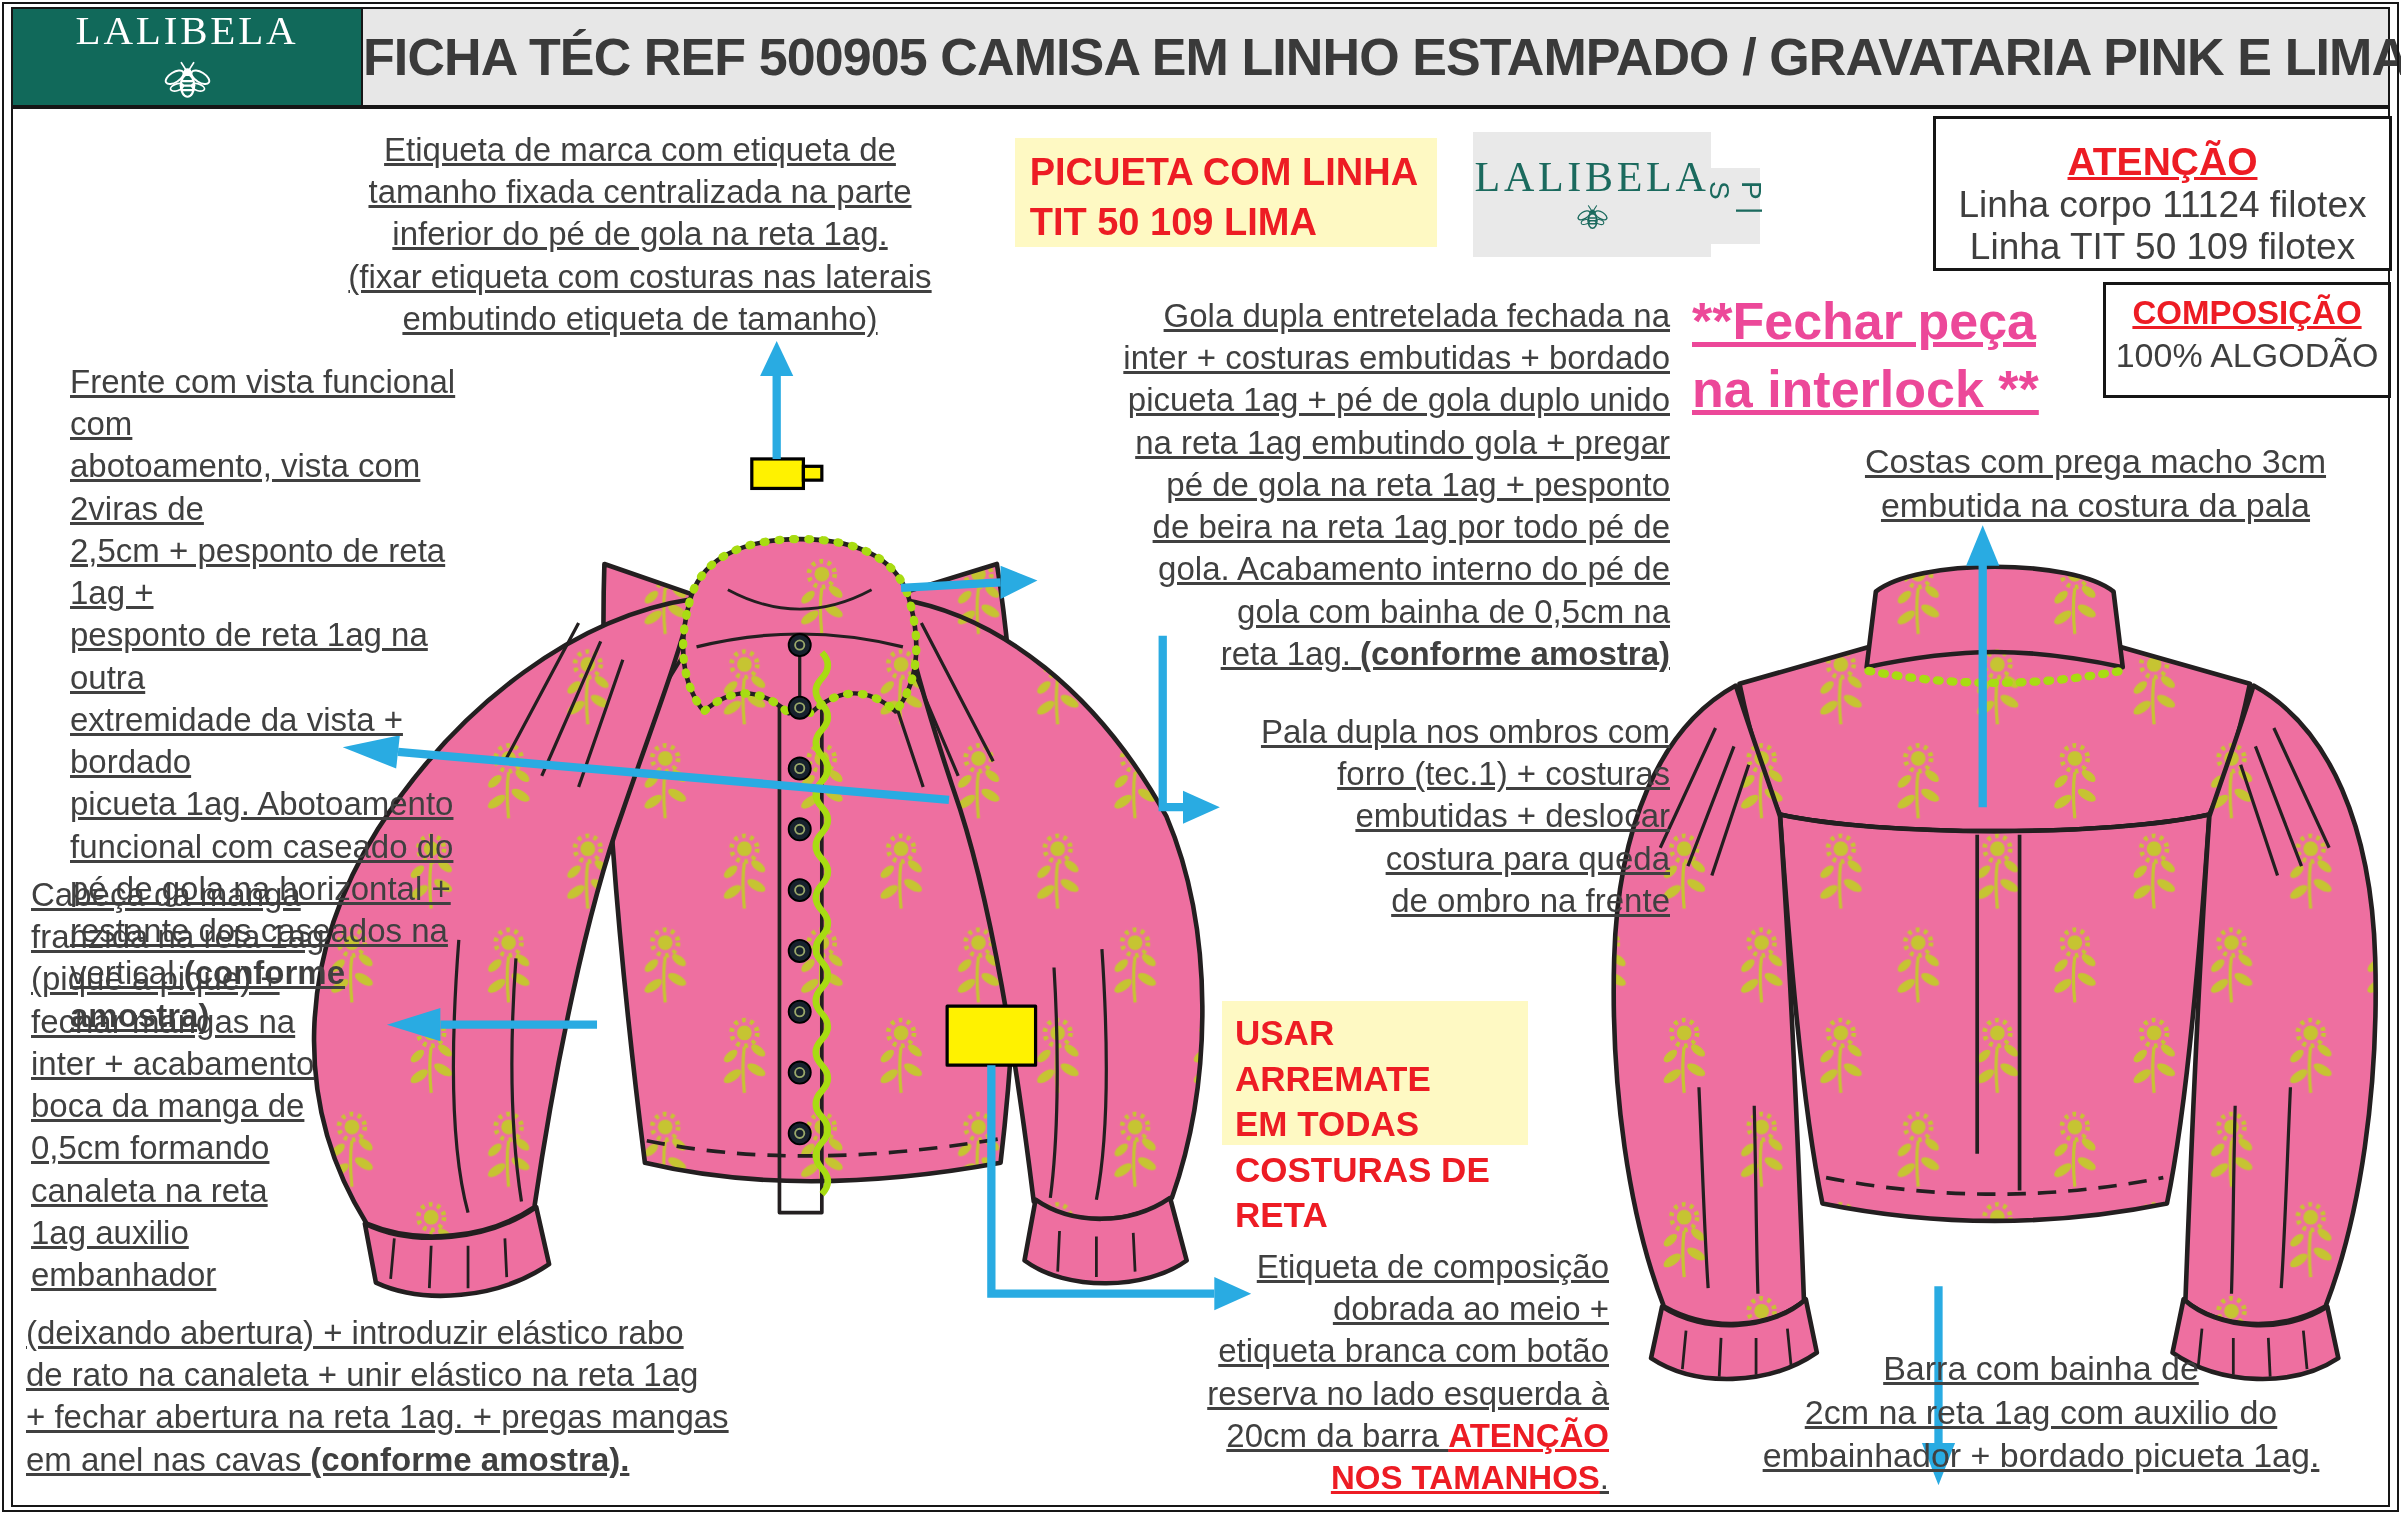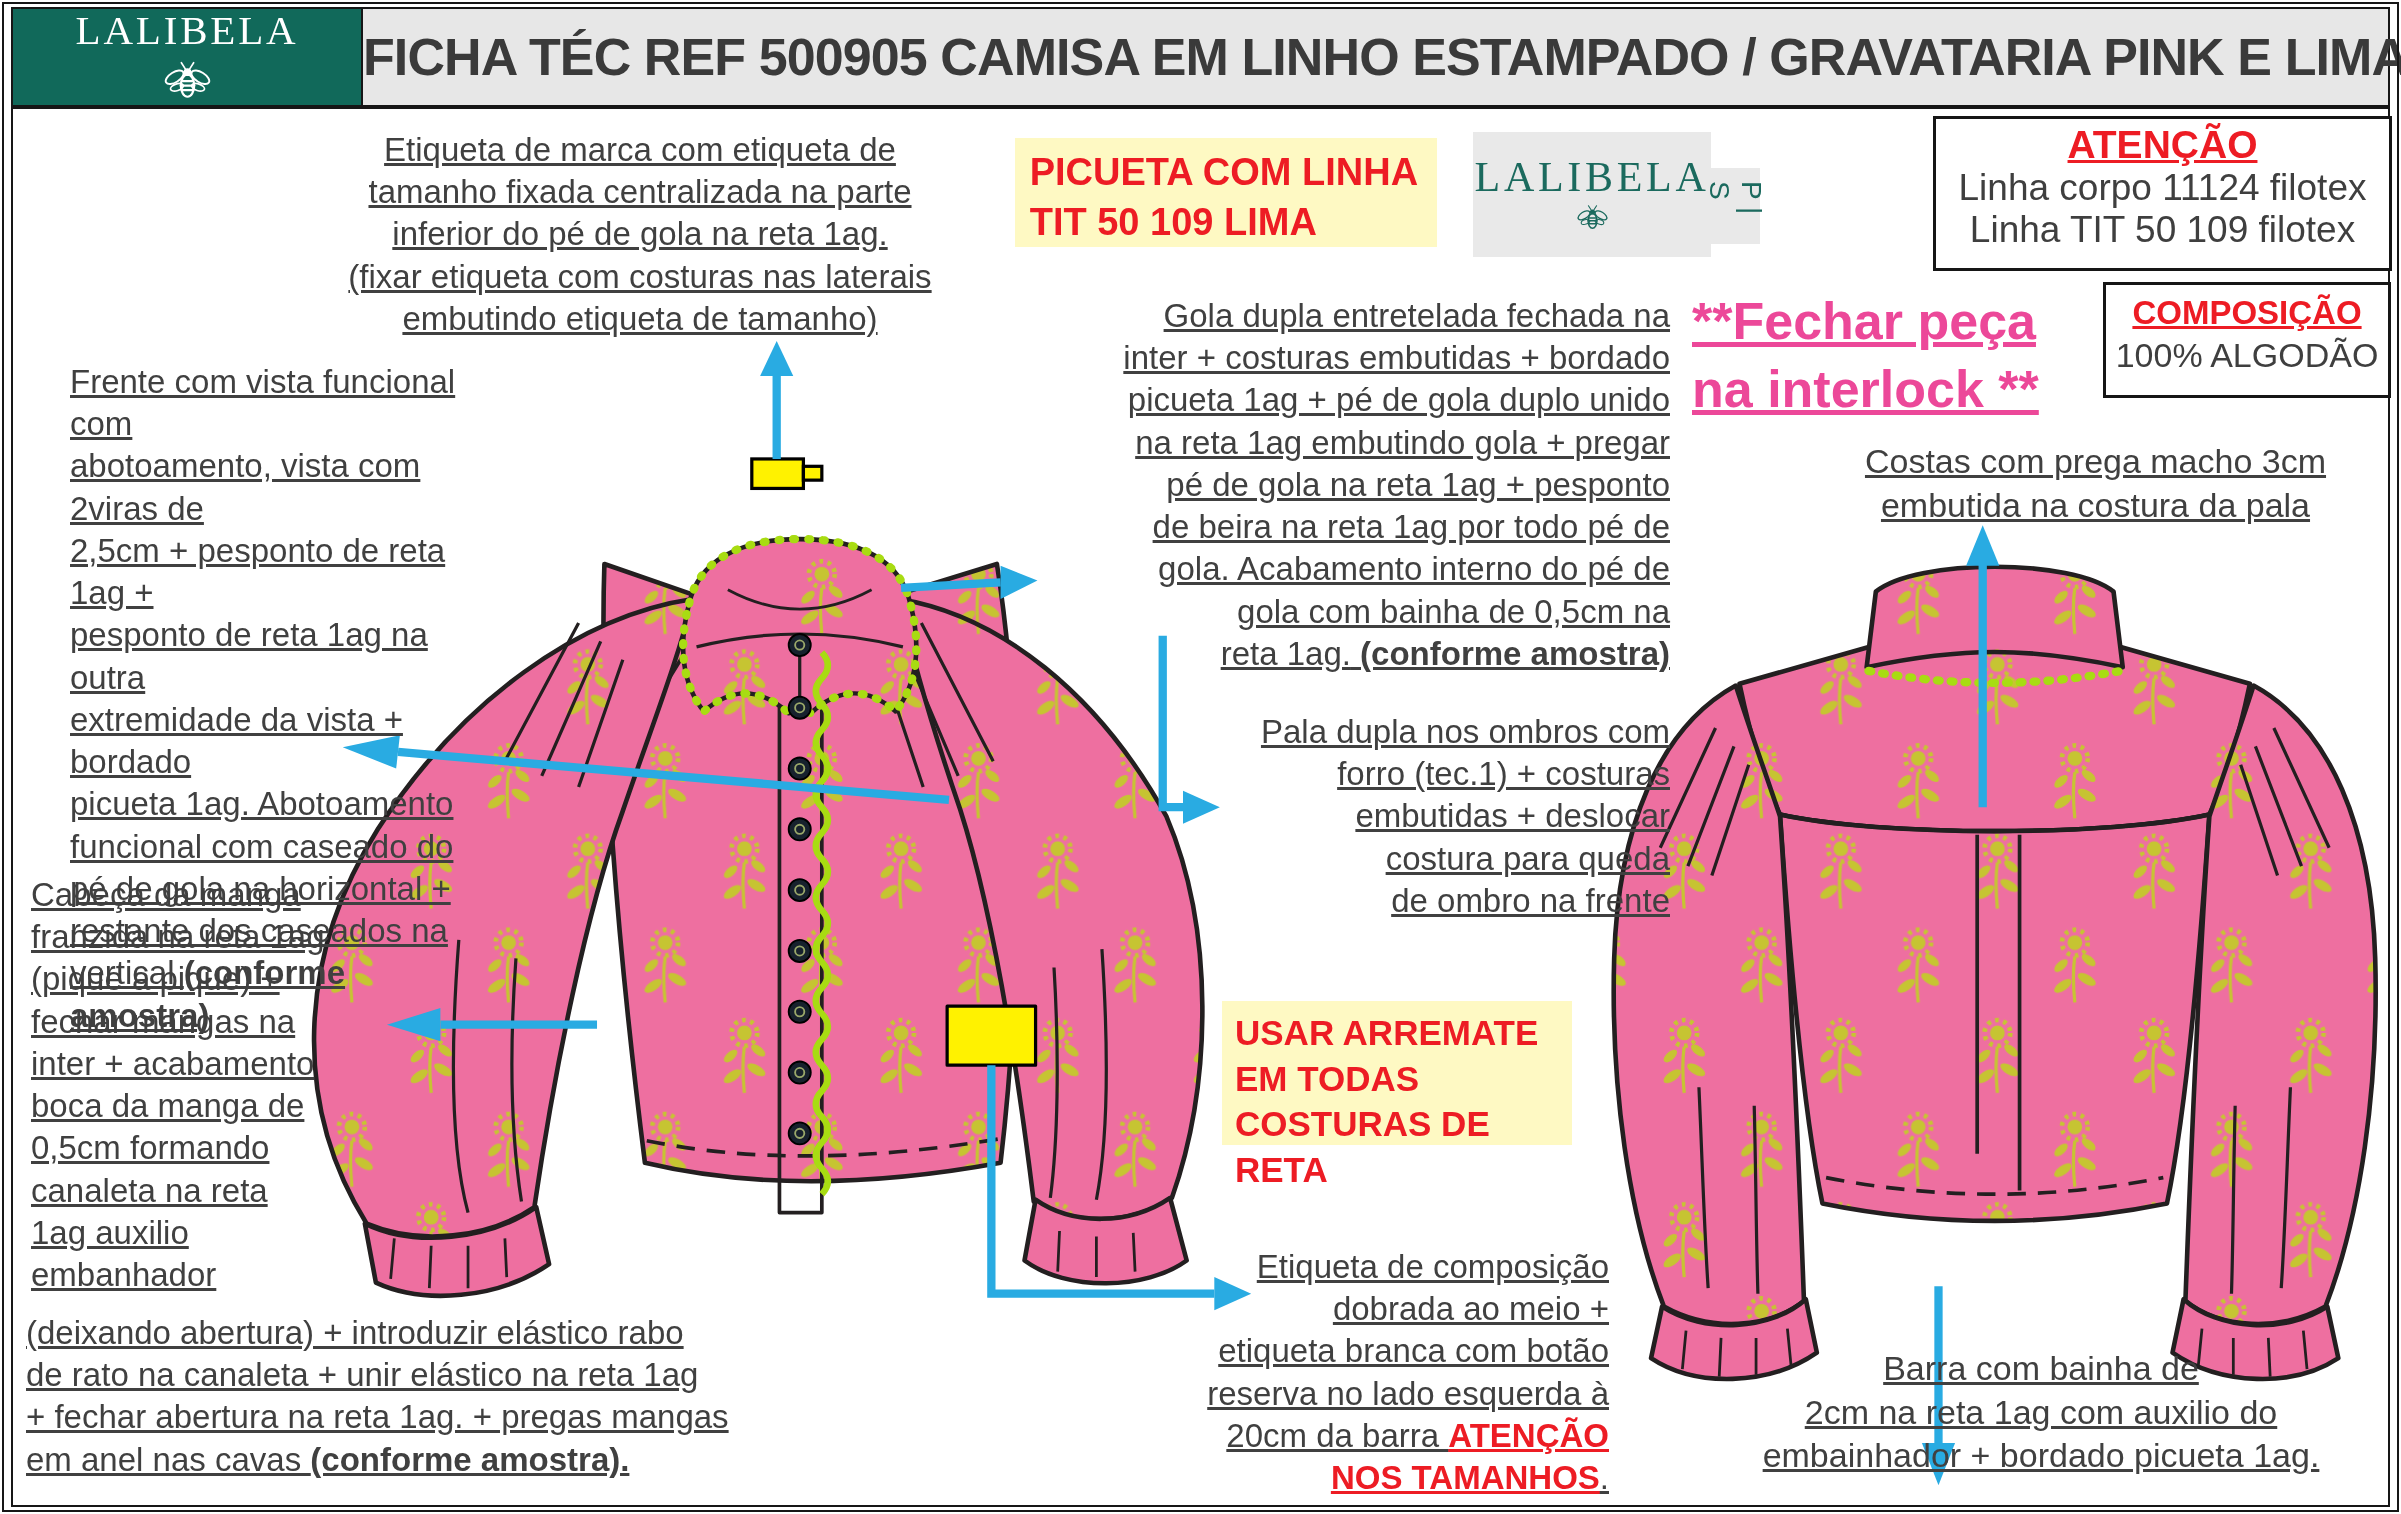--- a/index.html
+++ b/index.html
@@ -11,30 +11,30 @@
   .header{position:absolute;left:11px;top:7.4px;right:11px;height:96px;background:#e7e7e7;
           border:2.8px solid #161616;display:flex;align-items:center;z-index:2;}
   .logo{position:absolute;left:0;top:0;width:350px;height:100%;background:#11695a;color:#fff;
         display:flex;flex-direction:column;align-items:center;justify-content:center;border-right:2.8px solid #161616;box-sizing:border-box;}
   .logo .brand{font-family:"Liberation Serif",serif;font-size:41px;letter-spacing:2.8px;line-height:1;}
   .title{flex:1;padding-left:350px;text-align:center;font-size:52px;font-weight:bold;color:#3a3a3a;letter-spacing:-0.9px;white-space:nowrap;}
   .note{font-size:33px;line-height:1.28;color:#404040;white-space:pre-line;z-index:2;text-decoration:underline;}
   .center{text-align:center;} .right{text-align:right;}
   .ybox{background:#fef9c3;color:#ed1c24;font-weight:bold;white-space:pre-line;z-index:2;}
   .picueta{left:1015px;top:138px;width:422px;height:109px;font-size:38px;line-height:1.32;padding:9.2px 14.7px;box-sizing:border-box;}
-  .usar{left:1222px;top:1001px;width:350px;height:144px;font-size:35px;line-height:1.3;padding:9.2px 13px;box-sizing:border-box;}
+  .usar{left:1222px;top:1001px;width:306px;height:144px;font-size:35px;line-height:1.3;padding:9.2px 13px;box-sizing:border-box;}
   .plate{left:1473px;top:132px;width:238px;height:125px;background:#e9e9e9;color:#1b6a5e;
          display:flex;flex-direction:column;align-items:center;justify-content:center;z-index:2;}
   .plate .brand{font-family:"Liberation Serif",serif;font-size:42px;letter-spacing:3.7px;line-height:1;}
   .plate-tab{left:1710px;top:168px;width:50px;height:76px;background:#e9e9e9;color:#1b6a5e;
              display:flex;align-items:center;justify-content:center;z-index:2;}
   .plate-tab span{transform:rotate(90deg);font-size:28px;font-family:"Liberation Sans",sans-serif;}
   .bordered{border:3.7px solid #161616;background:#fff;box-sizing:border-box;z-index:2;}
   .atencao{left:1933px;top:116px;width:459px;height:155px;text-align:center;padding-top:3.7px;}
-  .atencao .t{color:#ed1c24;font-weight:bold;font-size:39px;text-decoration:underline;}
+  .atencao .t{color:#ed1c24;font-weight:bold;font-size:39px;text-decoration:underline;margin-top:17px;}
   .atencao .l{font-size:37px;color:#3f3f3f;line-height:1.15;white-space:pre-line;}
   .fechar{left:1692px;top:288px;width:405px;font-size:52px;font-weight:bold;color:#ec4899;
           text-decoration:underline;line-height:1.3;white-space:pre-line;z-index:2;}
   .compo{left:2103px;top:282px;width:288px;height:116px;text-align:center;padding-top:7.4px;}
   .compo .t{color:#ed1c24;font-weight:bold;font-size:33px;text-decoration:underline;line-height:1.25;}
   .compo .v{font-size:34px;color:#3f3f3f;line-height:1.25;}
   .red-ul{color:#ed1c24;text-decoration:underline;font-weight:bold;}
   svg.scene{position:absolute;left:0;top:0;z-index:1;}
   b{font-weight:bold;}
 </style>

